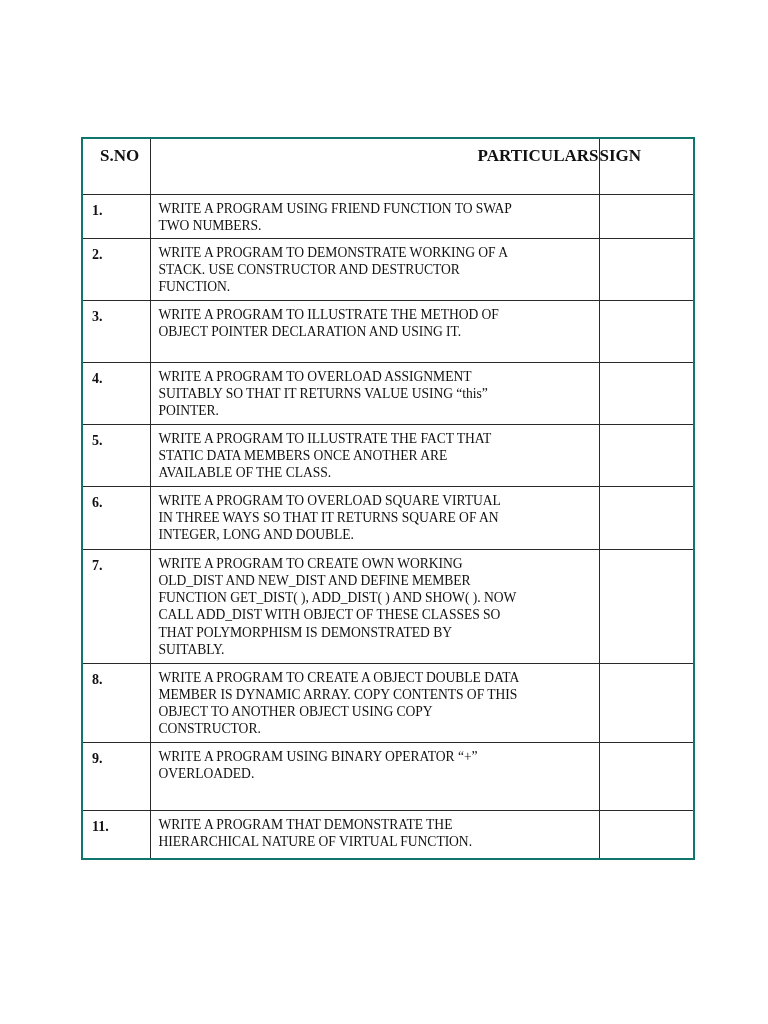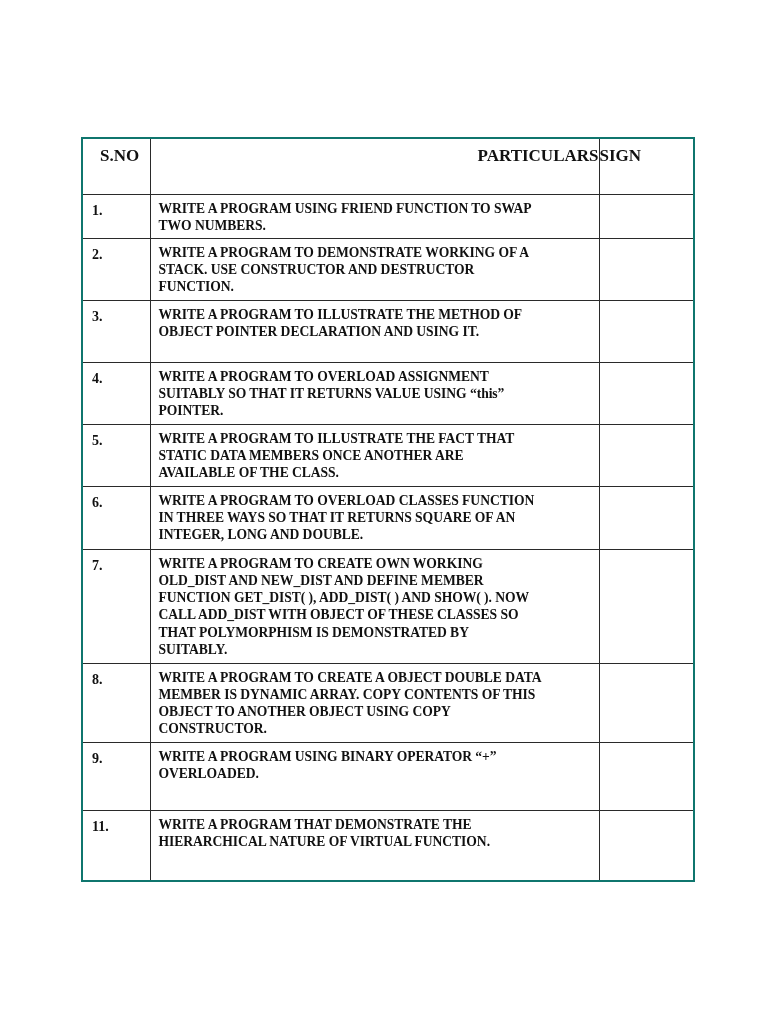--- a/index.html
+++ b/index.html
@@ -57,21 +57,21 @@
   th.h-sno { text-align: left; padding-left: 17px !important; }
   th.h-sign { text-align: left; padding-right: 4px !important; }
 
   td.sno {
     font-weight: bold;
     font-size: 14px;
     line-height: 17.3px;
     padding: 7px 0 0 9px !important;
   }
   td.part {
-    font-weight: bold;
+    font-weight: normal;
     font-size: 13.6px;
     line-height: 17.3px;
     padding: 5px 4px 0 8px !important;
     letter-spacing: -0.05px;
   }
   td.part .ln { display: block; white-space: nowrap; }
   td.sign { }
 </style>
 </head>
 <body>
@@ -134,21 +134,21 @@
         <span class="ln">WRITE A PROGRAM TO ILLUSTRATE THE FACT THAT</span>
         <span class="ln">STATIC DATA MEMBERS ONCE ANOTHER ARE</span>
         <span class="ln">AVAILABLE OF THE CLASS.</span>
       </td>
       <td class="sign"></td>
     </tr>
 
     <tr class="row-sep-thick" style="height:63px">
       <td class="sno">6.</td>
       <td class="part">
-        <span class="ln">WRITE A PROGRAM TO OVERLOAD CLASSES FUNCTION</span>
+        <span class="ln">WRITE A PROGRAM TO OVERLOAD SQUARE VIRTUAL</span>
         <span class="ln">IN THREE WAYS SO THAT IT RETURNS SQUARE OF AN</span>
         <span class="ln">INTEGER, LONG AND DOUBLE.</span>
       </td>
       <td class="sign"></td>
     </tr>
 
     <tr class="row-sep-thick" style="height:114px">
       <td class="sno">7.</td>
       <td class="part">
         <span class="ln">WRITE A PROGRAM TO CREATE OWN WORKING</span>
@@ -175,21 +175,21 @@
     <tr class="row-sep-thick" style="height:68px">
       <td class="sno">9.</td>
       <td class="part">
         <span class="ln">WRITE A PROGRAM USING BINARY OPERATOR “+”</span>
         <span class="ln">OVERLOADED.</span>
       </td>
       <td class="sign"></td>
     </tr>
 
 
-    <tr style="height:70px">
+    <tr style="height:48px">
       <td class="sno">11.</td>
       <td class="part">
         <span class="ln">WRITE A PROGRAM THAT DEMONSTRATE THE</span>
         <span class="ln">HIERARCHICAL NATURE OF VIRTUAL FUNCTION.</span>
       </td>
       <td class="sign"></td>
     </tr>
   </tbody>
     </table>
 </div>

